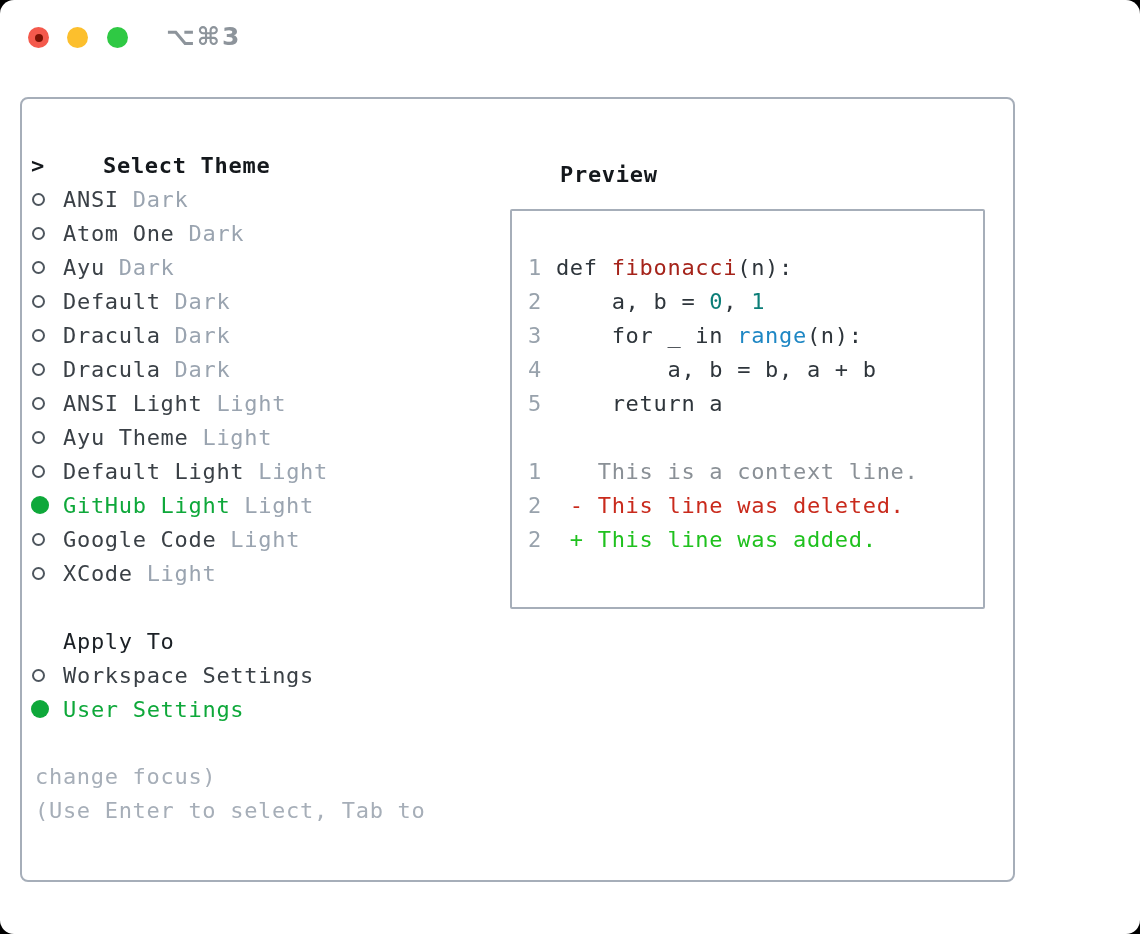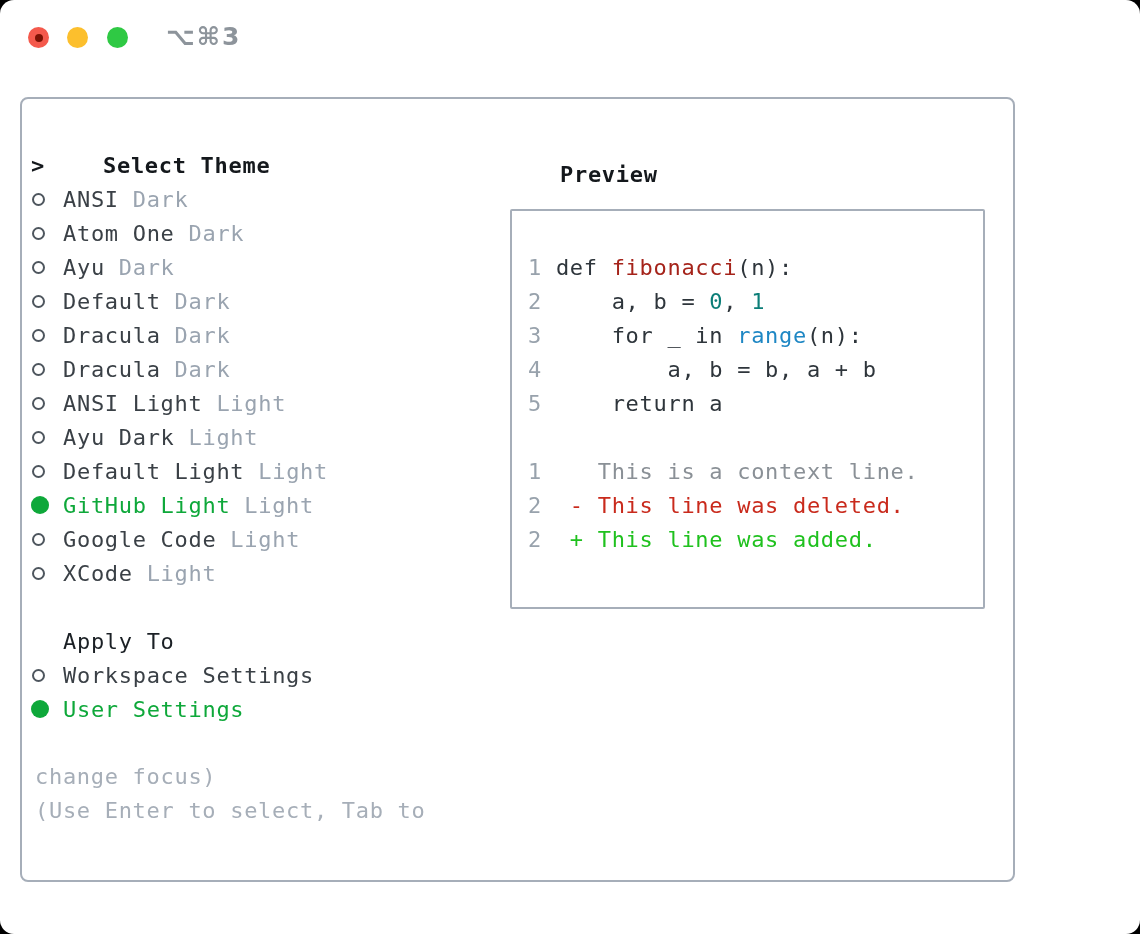--- a/index.html
+++ b/index.html
@@ -75,21 +75,21 @@
         <span class="marker caret">&gt;</span><span class="hdr">Select Theme</span>
       </div>
       <div id="theme-list">
           <div class="row"><span class="marker"><span class="radio"></span></span><span class="theme-name">ANSI</span><span class="tag" style="white-space: pre;"> Dark</span></div>
           <div class="row"><span class="marker"><span class="radio"></span></span><span class="theme-name">Atom One</span><span class="tag" style="white-space: pre;"> Dark</span></div>
           <div class="row"><span class="marker"><span class="radio"></span></span><span class="theme-name">Ayu</span><span class="tag" style="white-space: pre;"> Dark</span></div>
           <div class="row"><span class="marker"><span class="radio"></span></span><span class="theme-name">Default</span><span class="tag" style="white-space: pre;"> Dark</span></div>
           <div class="row"><span class="marker"><span class="radio"></span></span><span class="theme-name">Dracula</span><span class="tag" style="white-space: pre;"> Dark</span></div>
           <div class="row"><span class="marker"><span class="radio"></span></span><span class="theme-name">Dracula</span><span class="tag" style="white-space: pre;"> Dark</span></div>
           <div class="row"><span class="marker"><span class="radio"></span></span><span class="theme-name">ANSI Light</span><span class="tag" style="white-space: pre;"> Light</span></div>
-          <div class="row"><span class="marker"><span class="radio"></span></span><span class="theme-name">Ayu Dark</span><span class="tag" style="white-space: pre;"> Light</span></div>
+          <div class="row"><span class="marker"><span class="radio"></span></span><span class="theme-name">Ayu Theme</span><span class="tag" style="white-space: pre;"> Light</span></div>
           <div class="row"><span class="marker"><span class="radio"></span></span><span class="theme-name">Default Light</span><span class="tag" style="white-space: pre;"> Light</span></div>
           <div class="row"><span class="marker"><span class="radio filled"></span></span><span class="theme-name sel">GitHub Light</span><span class="tag" style="white-space: pre;"> Light</span></div>
           <div class="row"><span class="marker"><span class="radio"></span></span><span class="theme-name">Google Code</span><span class="tag" style="white-space: pre;"> Light</span></div>
           <div class="row"><span class="marker"><span class="radio"></span></span><span class="theme-name">XCode</span><span class="tag" style="white-space: pre;"> Light</span></div>
         </div>
       <div class="spacer"></div>
       <div class="row">
         <span class="marker"></span><span class="plain-hdr">Apply To</span>
       </div>
       <div id="apply-list">

